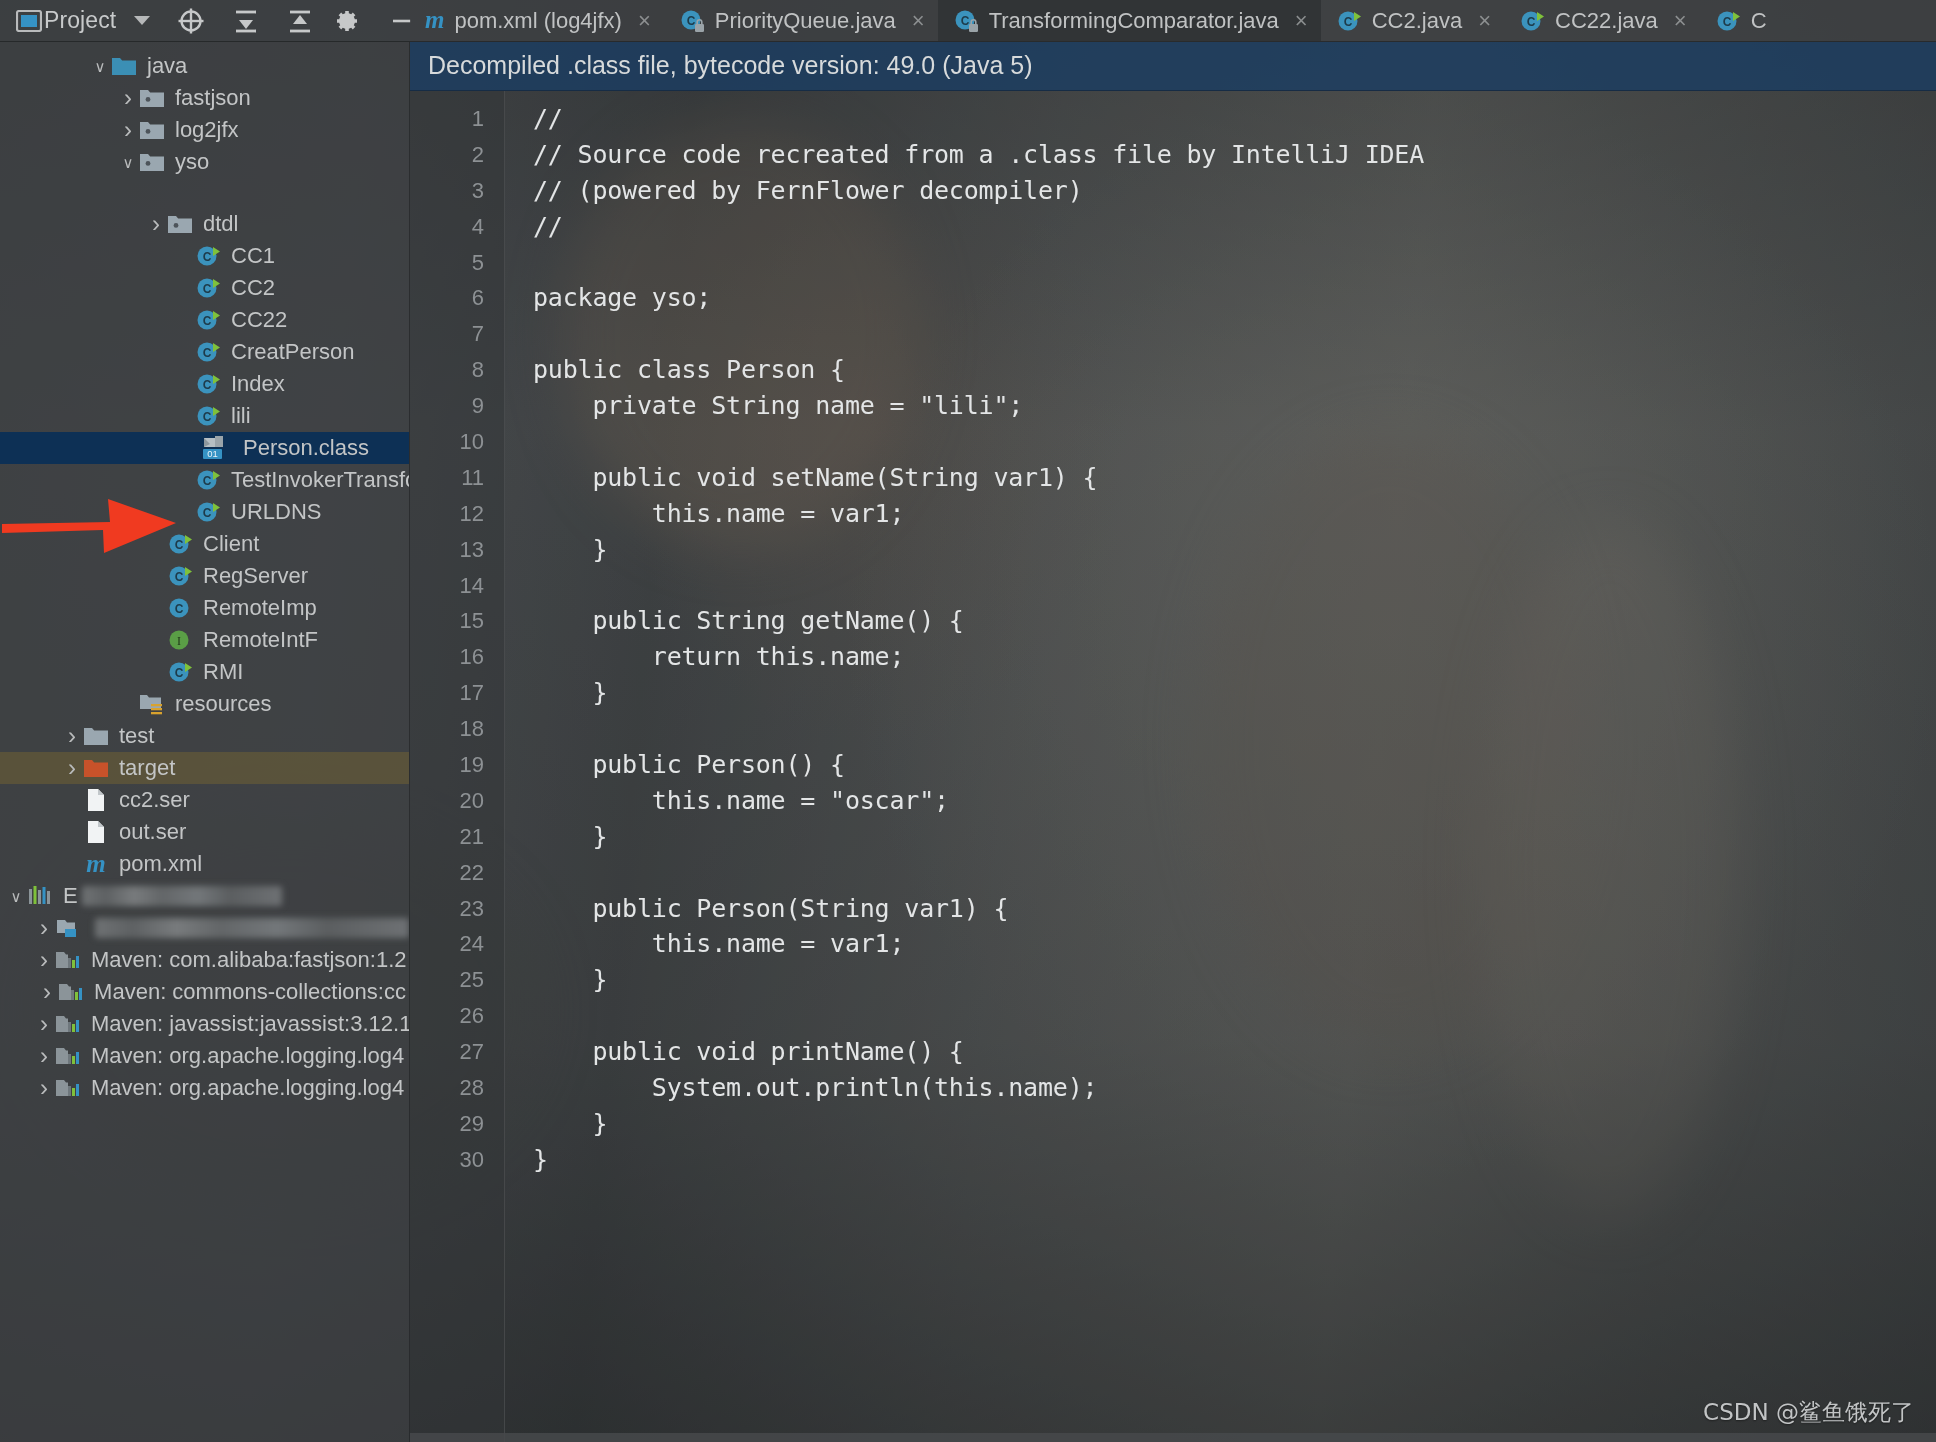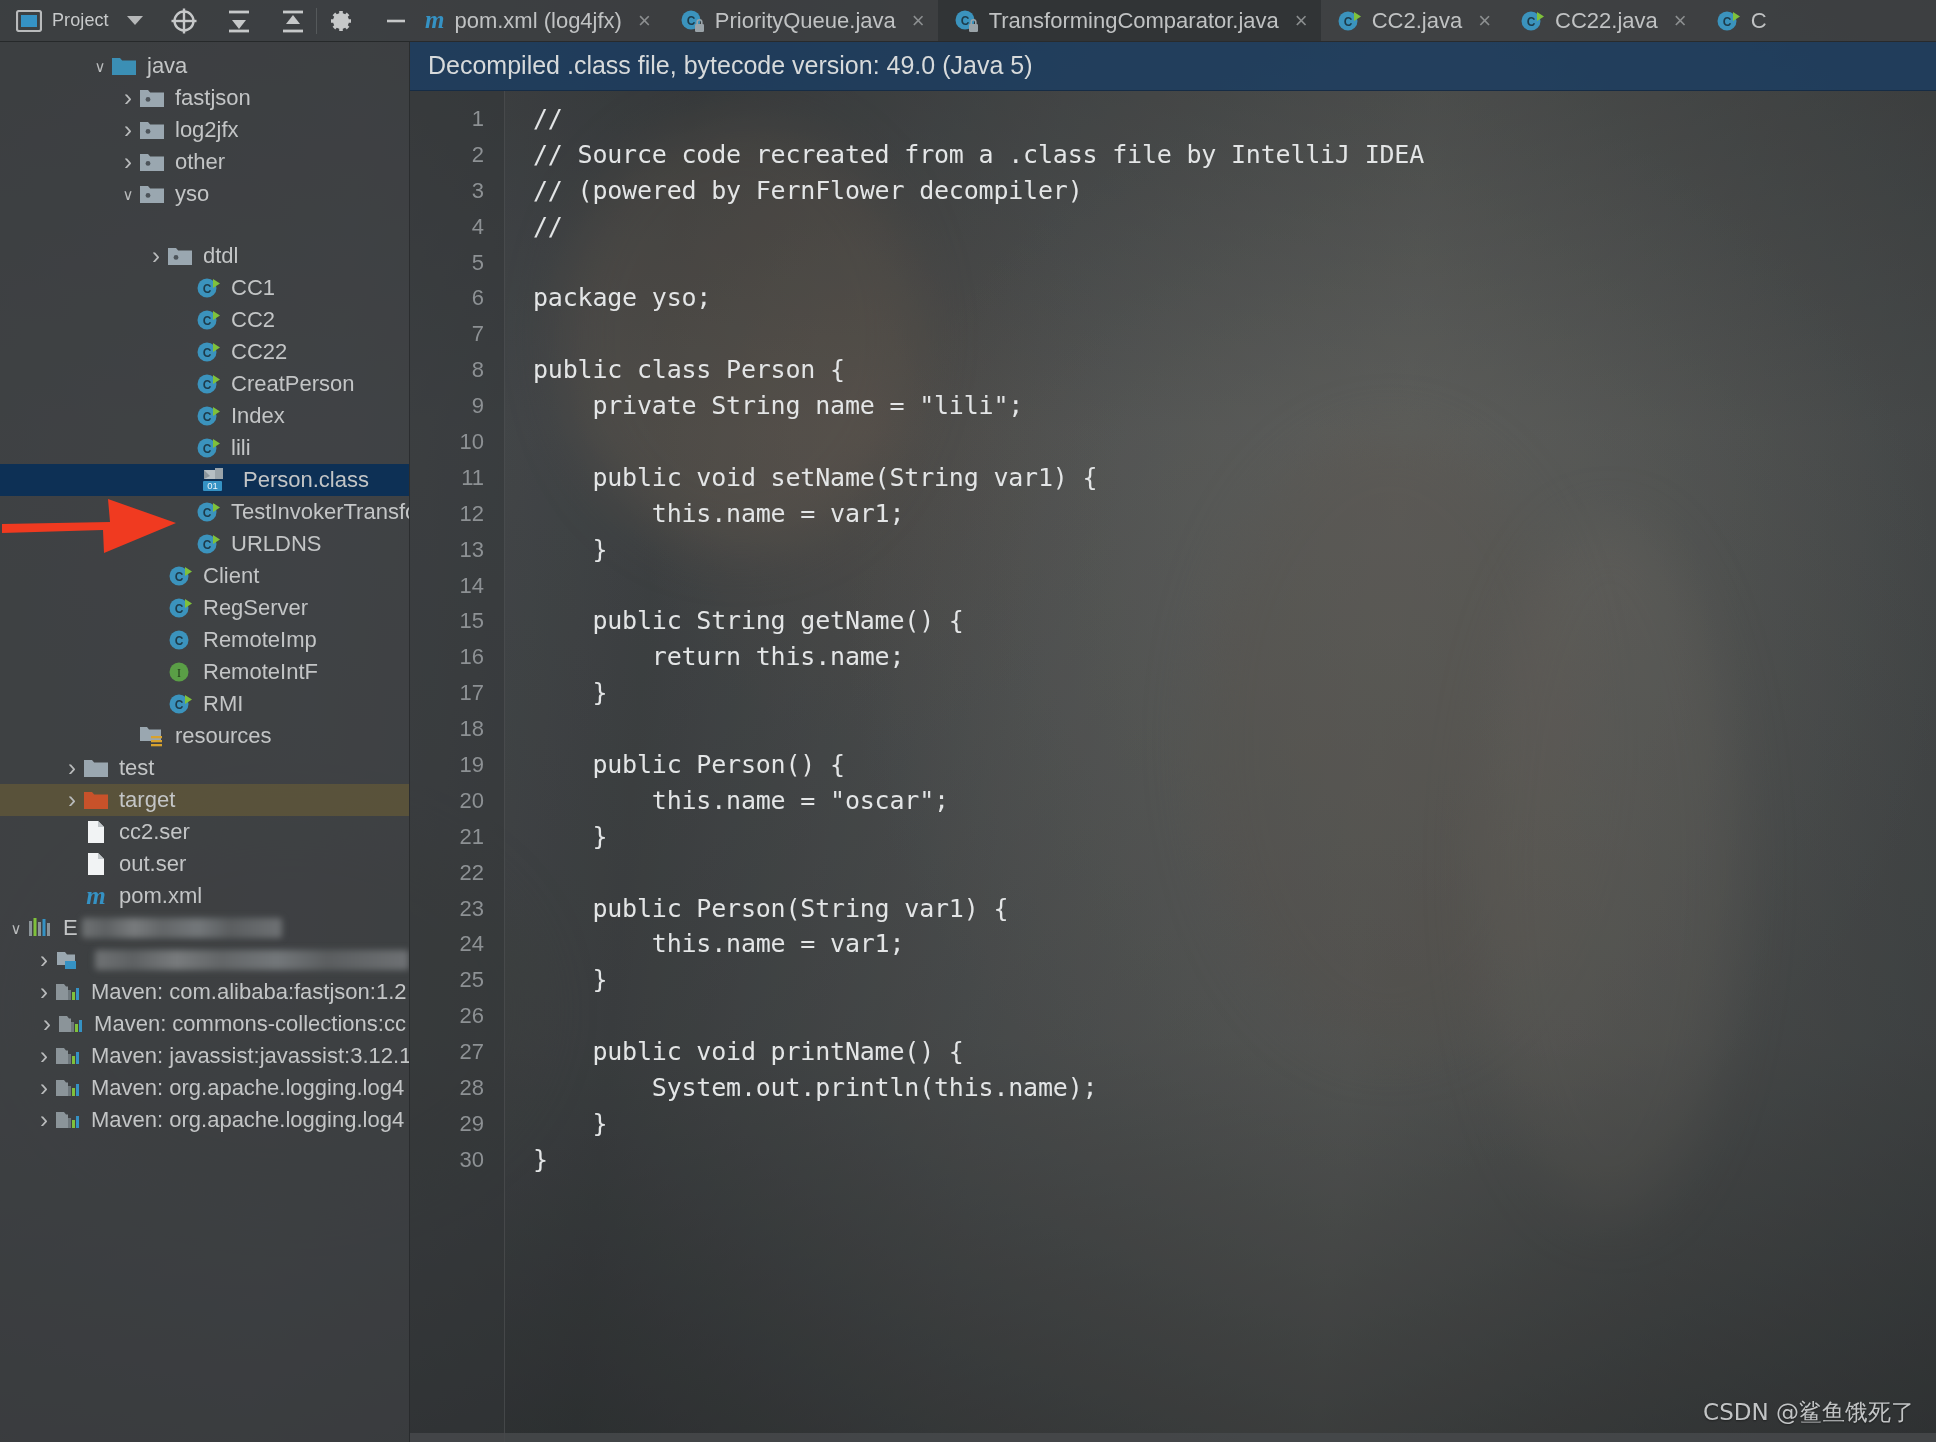--- a/index.html
+++ b/index.html
@@ -41,21 +41,21 @@
 
   #project-toolbar {
     width: 410px; flex: 0 0 410px;
     display: flex; align-items: center;
     background: rgba(60,63,65,0.90);
     padding-left: 16px; gap: 0;
     border-bottom: 1px solid rgba(24,26,27,0.6);
   }
   .pt-icon { display:flex; align-items:center; justify-content:center; }
   #project-label {
-    color:#c8cacb; font-size:18px; margin-left:10px; letter-spacing:0.1px;
+    color:#c8cacb; font-size:23px; margin-left:2px; letter-spacing:0.1px;
     font-family:"Liberation Sans", sans-serif;
   }
   .caret-down {
     width:0;height:0;border-left:8px solid transparent;border-right:8px solid transparent;
     border-top:9px solid #b6b8b9; margin-left:18px;
   }
   .tool-sep { width:1px; height:26px; background:#55595b; margin:0 9px; }
 
   #tabbar {
     flex: 1 1 auto; display: flex; align-items: stretch;
@@ -321,32 +321,20 @@
               <span class="ico">
                 <svg width="26" height="26" viewBox="0 0 26 26" style="display:block">
                   <path d="M1 5h8l2.2 2.6H25V22H1Z" fill="#9aa7b0"></path>
                   <circle cx="9" cy="14.4" r="2.4" fill="#4d545a"></circle>
                 </svg>
               </span>
             </span>
             <span class="label">log2jfx</span>
           </div>
           <div class="row" style="padding-left: 118px;">
-            <span class="arrow right"></span>
-            <span class="ico-wrap">
-              <span class="ico">
-                <svg width="26" height="26" viewBox="0 0 26 26" style="display:block">
-                  <path d="M1 5h8l2.2 2.6H25V22H1Z" fill="#9aa7b0"></path>
-                  <circle cx="9" cy="14.4" r="2.4" fill="#4d545a"></circle>
-                </svg>
-              </span>
-            </span>
-            <span class="label">other</span>
-          </div>
-          <div class="row" style="padding-left: 118px;">
             <span class="arrow down"></span>
             <span class="ico-wrap">
               <span class="ico">
                 <svg width="26" height="26" viewBox="0 0 26 26" style="display:block">
                   <path d="M1 5h8l2.2 2.6H25V22H1Z" fill="#9aa7b0"></path>
                   <circle cx="9" cy="14.4" r="2.4" fill="#4d545a"></circle>
                 </svg>
               </span>
             </span>
             <span class="label">yso</span>

